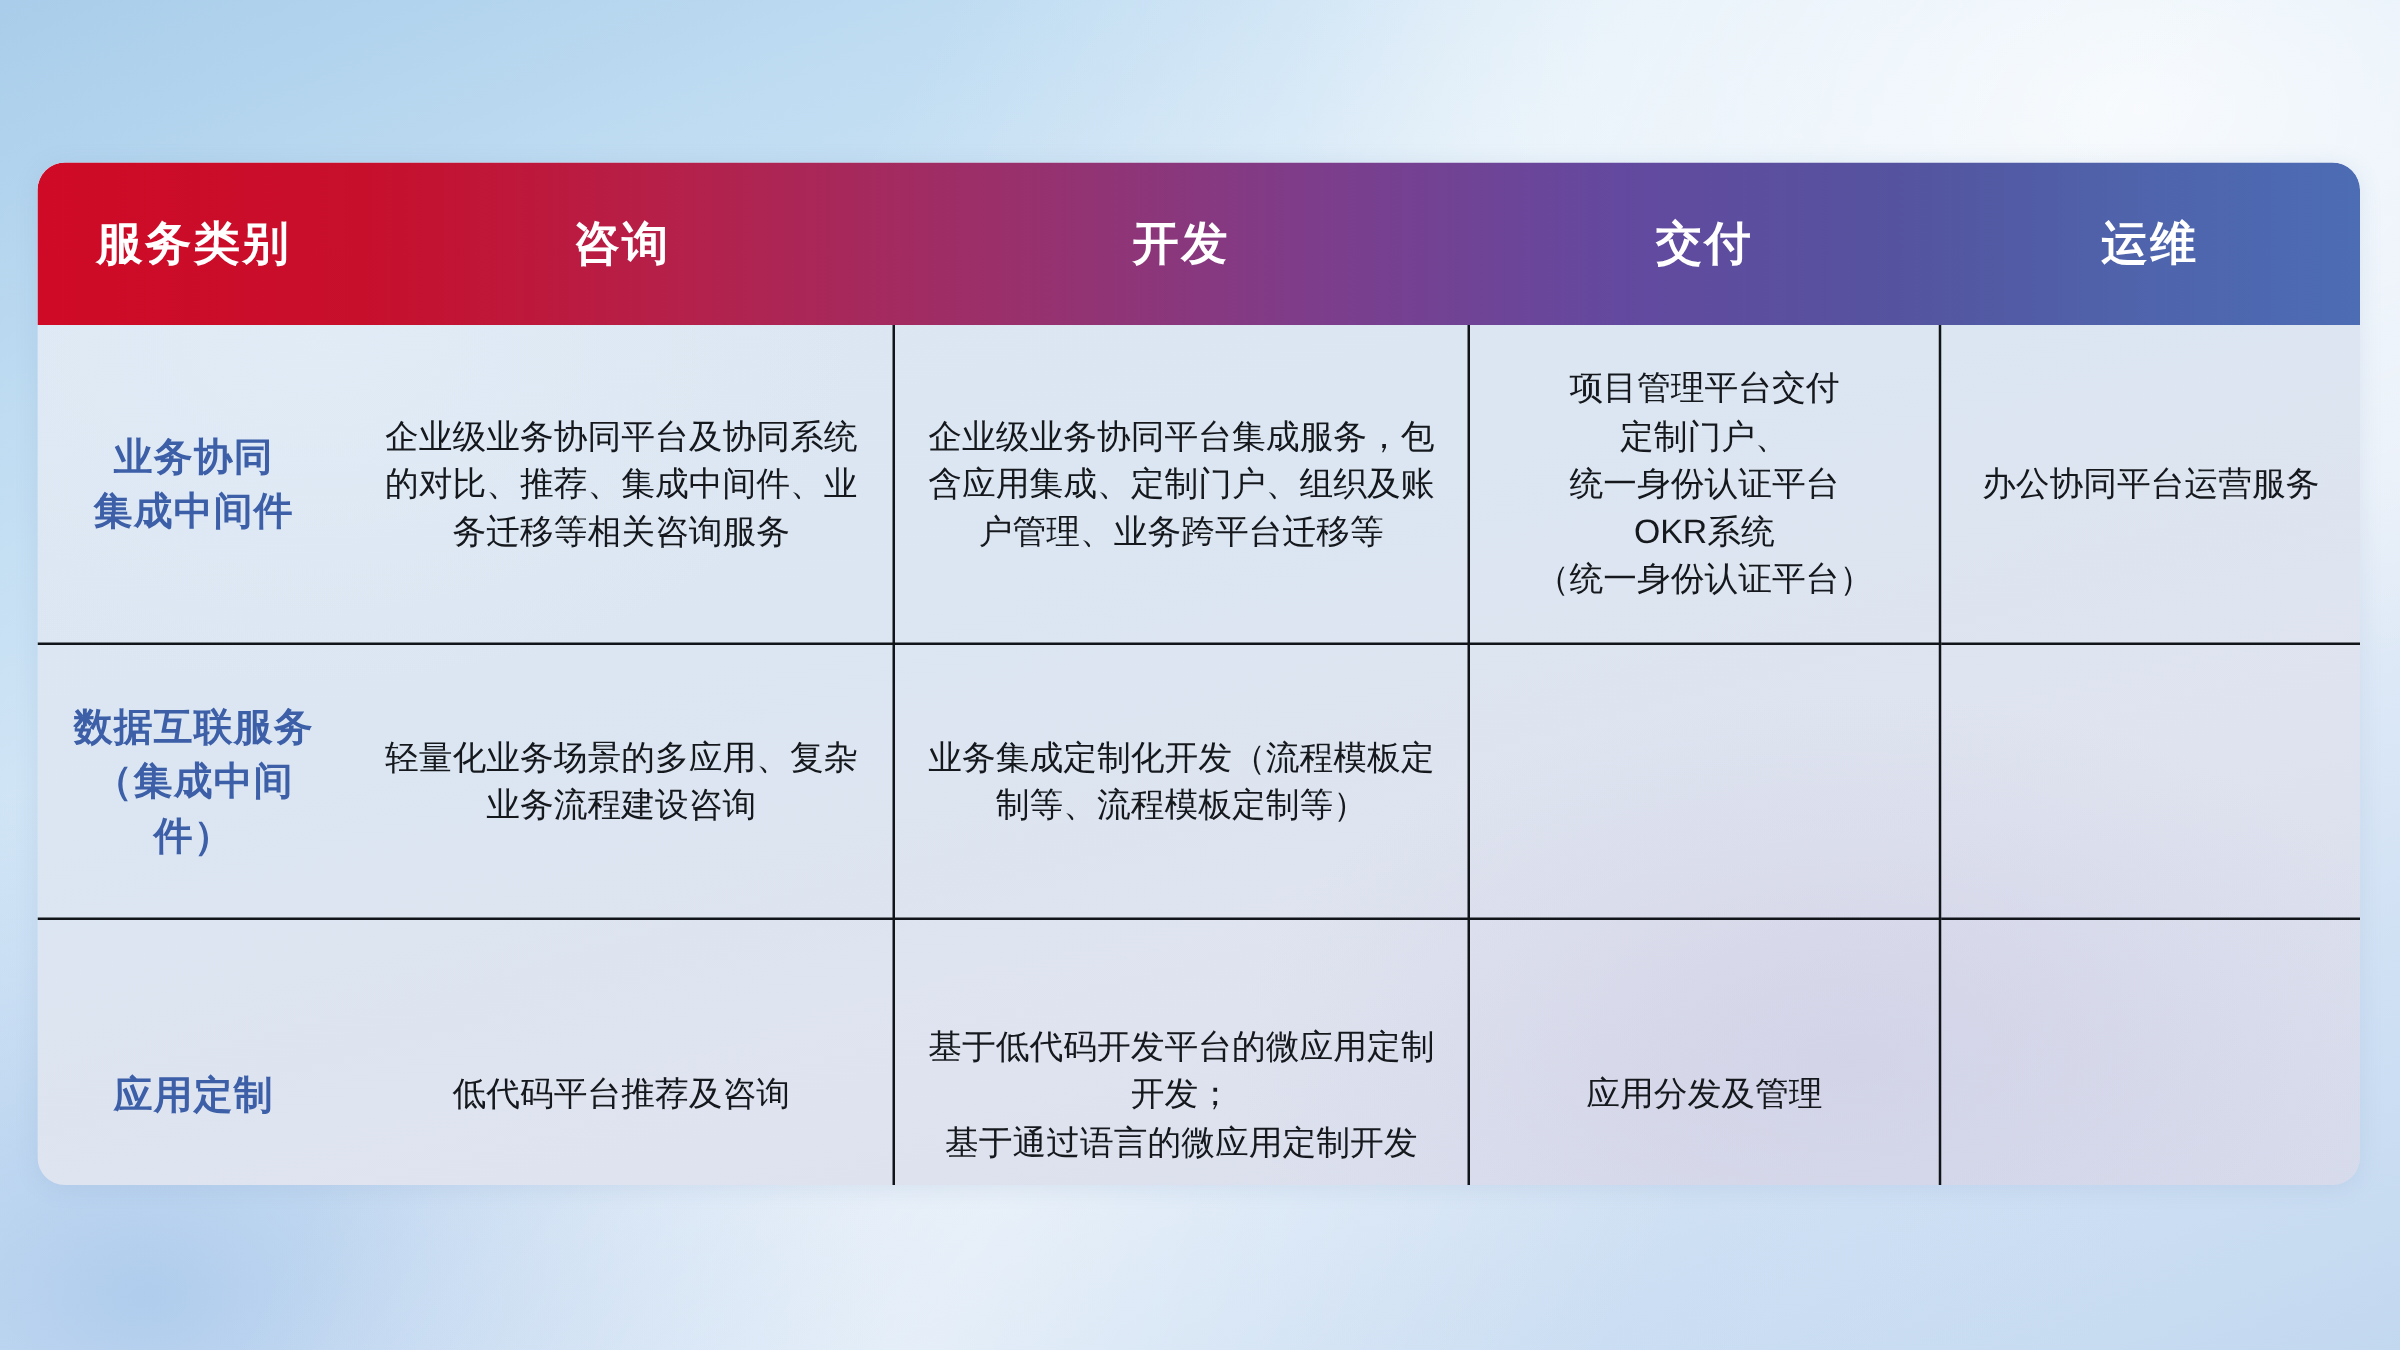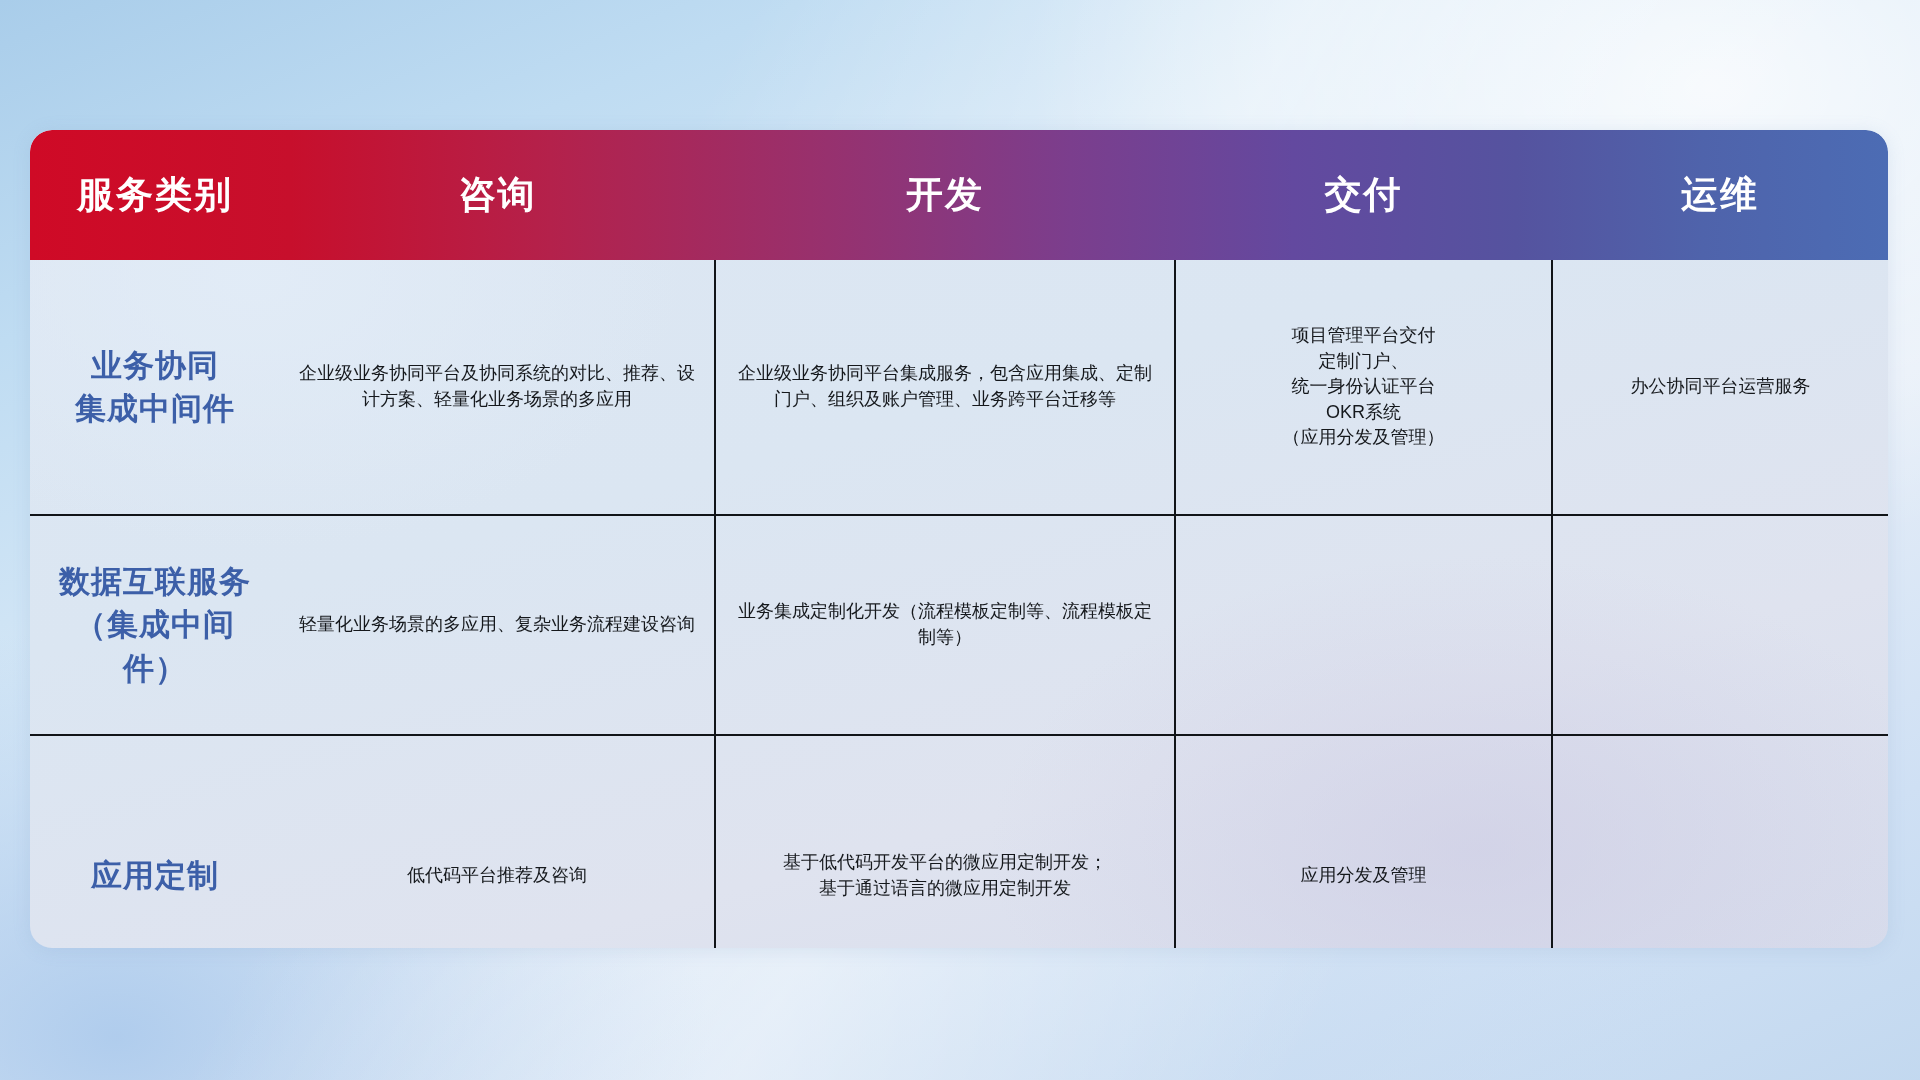--- a/index.html
+++ b/index.html
@@ -58,21 +58,21 @@
     background:linear-gradient(90deg,
       #cf0a26 0%, #c70f2c 14%, #b4214b 28%,
       #99306c 42%, #7b3e8d 56%, #63499f 68%,
       #55539f 80%, #4f63ab 90%, #4c6cb4 100%);
     z-index:1;
   }
 
   tbody td{
     border:2px solid #111418;
     vertical-align:middle;text-align:center;
-    color:#15181c;font-size:18px;line-height:1.42;
+    color:#15181c;font-size:27px;line-height:1.42;
     padding:14px 16px;background:transparent;
   }
   tbody td.rowlabel{
     color:#3c5fa8;font-weight:bold;font-size:31px;line-height:1.4;
     letter-spacing:1px;
     text-align:center;
   }
   
   tbody tr td:first-child{border-left:0;}
   tbody tr td:last-child{border-right:0;}
@@ -125,28 +125,28 @@
         </tr>
       </thead>
 
       <tbody>
 
         <tr class="r1">
           <td class="rowlabel">
             <span class="cellline">业务协同</span>
             <span class="cellline">集成中间件</span>
           </td>
-          <td class="col-consult">企业级业务协同平台及协同系统的对比、推荐、设计方案、轻量化业务场景的多应用</td>
+          <td class="col-consult">企业级业务协同平台及协同系统的对比、推荐、集成中间件、业务迁移等相关咨询服务</td>
           <td>企业级业务协同平台集成服务，包含应用集成、定制门户、组织及账户管理、业务跨平台迁移等</td>
           <td>
             <span class="cellline">项目管理平台交付</span>
             <span class="cellline">定制门户、</span>
             <span class="cellline">统一身份认证平台</span>
             <span class="cellline">OKR系统</span>
-            <span class="cellline">（应用分发及管理）</span>
+            <span class="cellline">（统一身份认证平台）</span>
           </td>
           <td>办公协同平台运营服务</td>
         </tr>
 
         <tr class="r2">
           <td class="rowlabel">
             <span class="cellline">数据互联服务</span>
             <span class="cellline">（集成中间件）</span>
           </td>
           <td class="col-consult">轻量化业务场景的多应用、复杂业务流程建设咨询</td>

